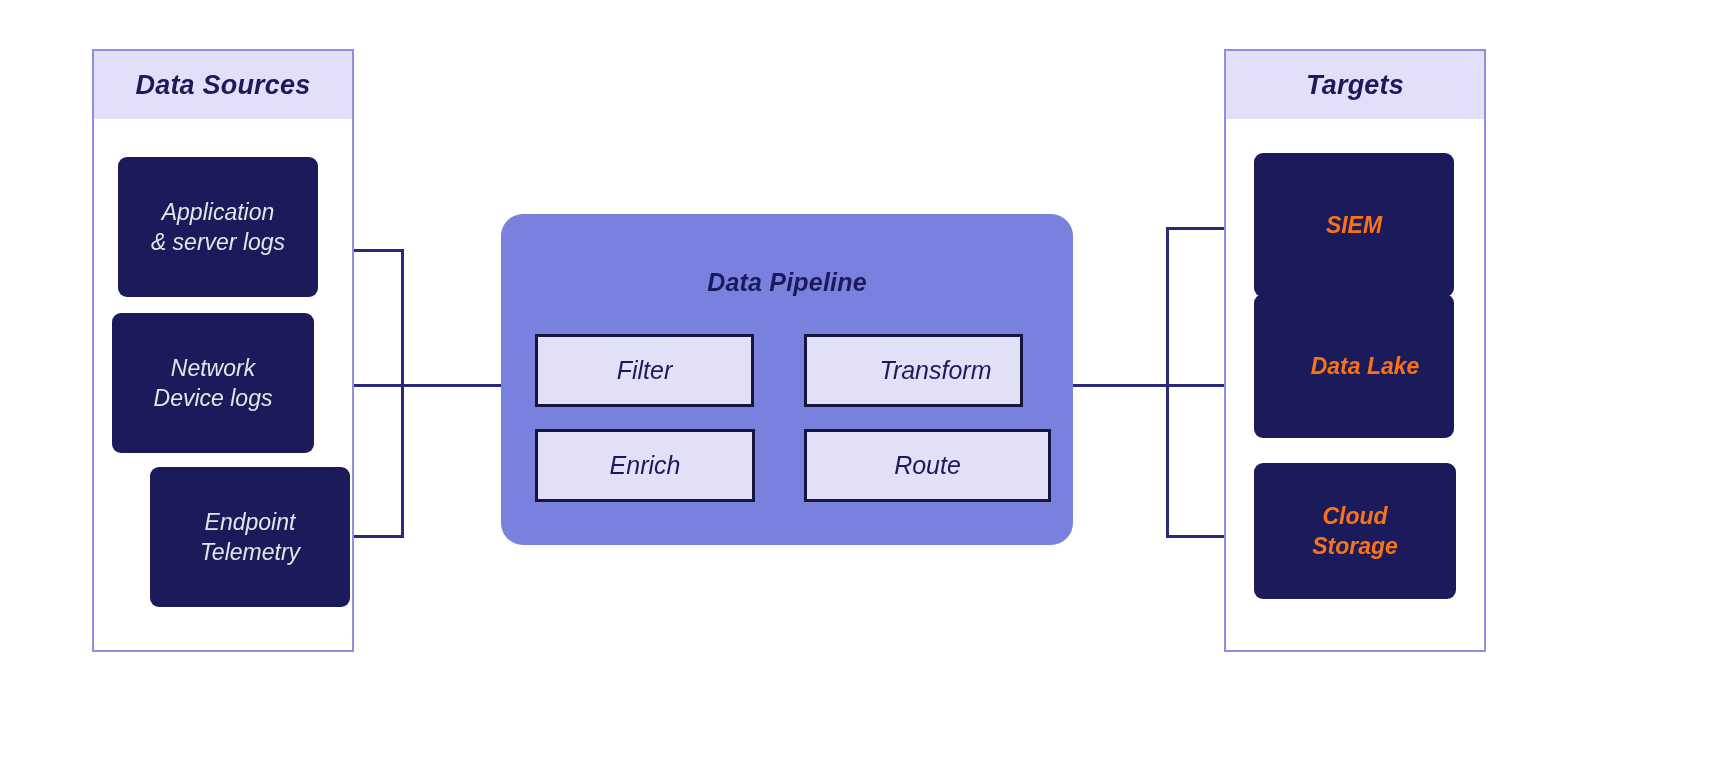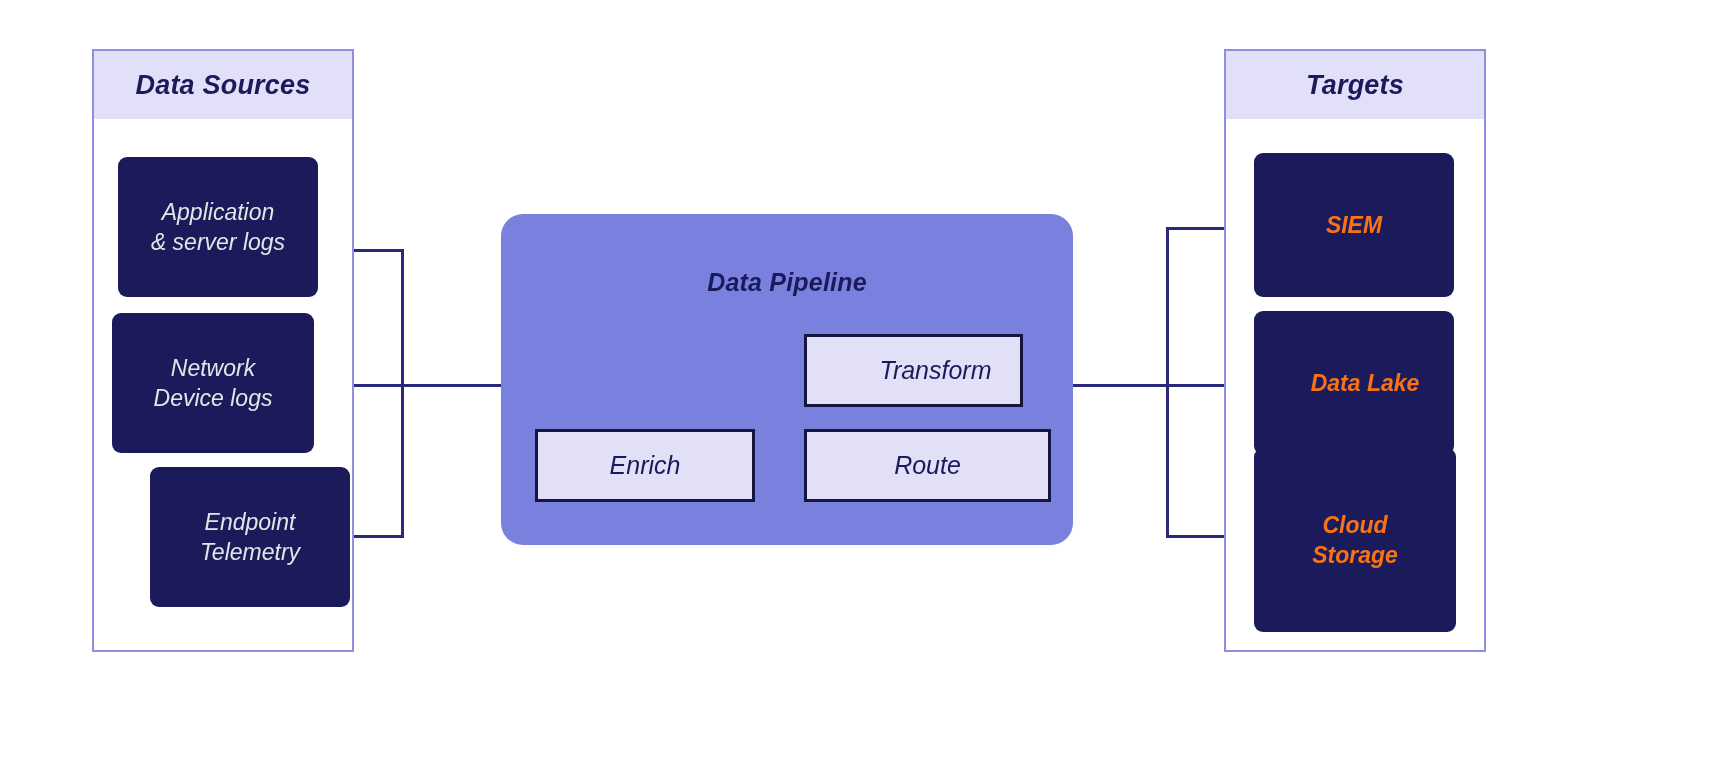--- a/index.html
+++ b/index.html
@@ -26,22 +26,22 @@
   .node-label{color:#e5e5e5;font-size:23px;line-height:1.32;
         padding:0 8px;white-space:pre-line;}
   .node-label.bold{font-weight:bold;color:#f97316;}
 
   
   #src-0{left:118px;top:157px;width:200px;height:140px;}
   #src-1{left:112px;top:313px;width:202px;height:140px;}
   #src-2{left:118px;top:467px;width:200px;height:140px;margin-left:32px;}
   
   #tgt-0{left:1254px;top:153px;width:200px;height:144px;}
-  #tgt-1{left:1254px;top:311px;width:200px;height:144px;padding-left:22px;}
-  #tgt-2{left:1254px;top:448px;width:202px;height:184px;}
+  #tgt-1{left:1254px;top:294px;width:200px;height:144px;padding-left:22px;}
+  #tgt-2{left:1254px;top:463px;width:202px;height:136px;}
 
   
   #pipeline{position:absolute;left:501px;top:214px;width:572px;height:331px;
         background:#7A80DE;border-radius:22px;box-sizing:border-box;}
   #pipeline-title{position:absolute;left:0;right:0;top:40px;text-align:center;
         font-size:25px;font-weight:bold;color:#1B1B5C;letter-spacing:.2px;margin-top:14px;}
   .stage-box{position:absolute;background:#E2E0F7;border:3px solid #15153F;
         display:flex;align-items:center;justify-content:center;
         box-sizing:border-box;}
   .stage-label{font-size:25px;color:#1B1B5C;line-height:1;}
@@ -86,20 +86,23 @@
 Device logs</span>
   </div>
   <div class="node" id="src-2">
     <span class="node-label">Endpoint
 Telemetry</span>
   </div>
 
   <div id="pipeline">
     <div id="pipeline-title">Data Pipeline</div>
 
+    <div class="stage-box" id="stg-0">
+      <span class="stage-label">Filter</span>
+    </div>
     <div class="stage-box" id="stg-1">
       <span class="stage-label">Transform</span>
     </div>
     <div class="stage-box" id="stg-2">
       <span class="stage-label">Enrich</span>
     </div>
     <div class="stage-box" id="stg-3">
       <span class="stage-label">Route</span>
     </div>
   </div>

